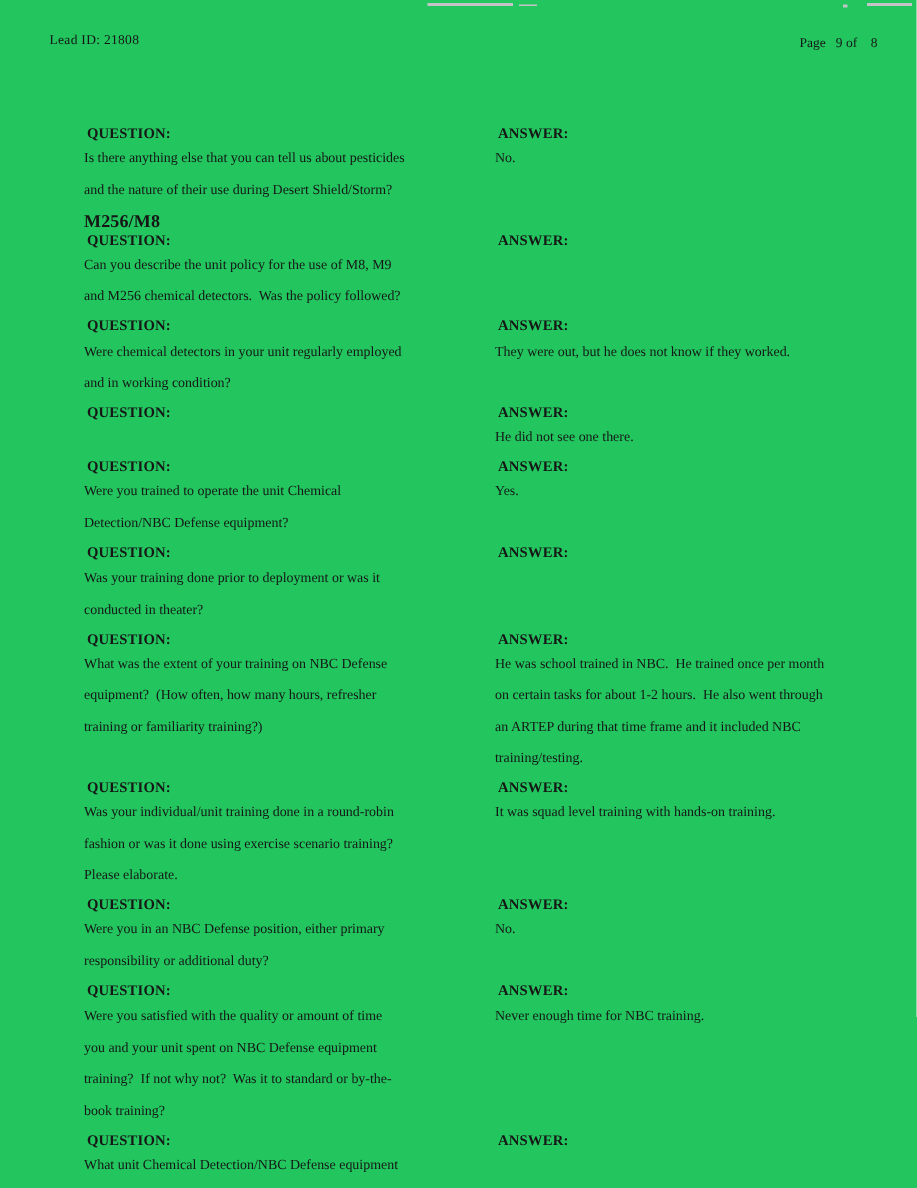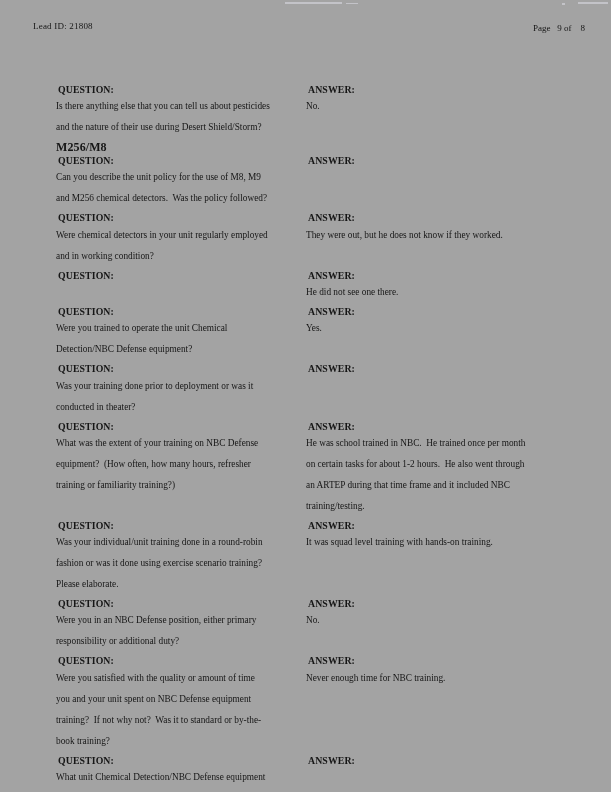--- a/index.html
+++ b/index.html
@@ -1,21 +1,21 @@
 <!DOCTYPE html>
 <html><head>
 <meta charset="utf-8">
 <style>
   * { margin: 0; padding: 0; box-sizing: border-box; }
   html, body { background: #e8e8e8; }
   .page {
     position: relative;
     width: 611px;
     height: 792px;
-    background: #a3a3a3;
+    background: #22c55e;
     font-family: "Liberation Serif", serif;
     color: #161616;
     overflow: hidden;
     margin: 0 auto;
   }
   
   .artifact { position: absolute; background: #c3c3c8; }
   .artifact.a1 { left: 285px; top: 2px;  width: 57px; height: 2px; }
   .artifact.a2 { left: 346px; top: 3px;  width: 12px; height: 1px; }
   .artifact.a3 { left: 562px; top: 3px;  width: 3px;  height: 2px; }
@@ -30,20 +30,21 @@
     font-size: 9px; white-space: pre;
   }
 
   .content {
     position: absolute; left: 56px; top: 84px; width: 532px;
   }
   .qa-block {
     display: grid;
     grid-template-columns: 250px 1fr;
     margin-bottom: 3px;
+    gap: 24px;
   }
   .q-col { padding-right: 6px; }
   .q-label, .a-label {
     font-weight: bold;
     font-size: 9.8px;
     line-height: 12.3px;
     padding-left: 2px;
     letter-spacing: 0.1px;
   }
   .q-text, .a-text {

